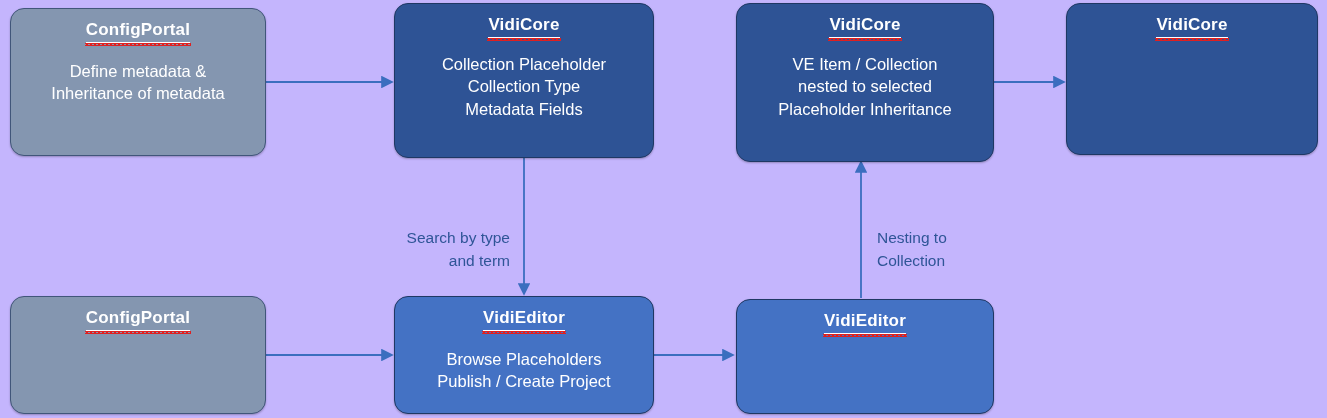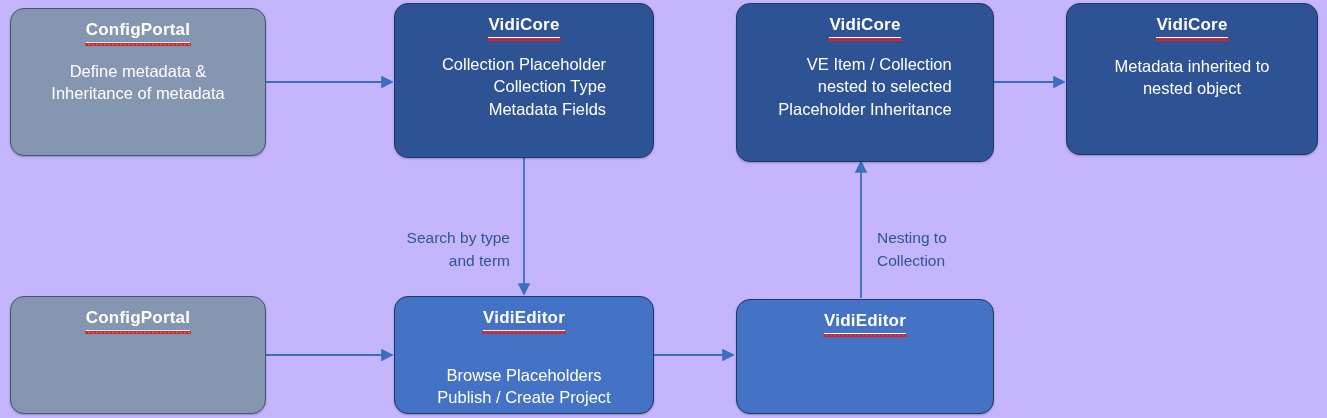--- a/index.html
+++ b/index.html
@@ -28,21 +28,21 @@
     flex-direction: column;
     align-items: center;
     justify-content: flex-start;
     color: #ffffff;
     text-align: center;
     padding-top: 12px;
     box-shadow: 0 1px 2px rgba(0,0,0,0.25);
   }
   .node.gray   { background: #8496b0; border-color: #41567a; }
   .node.navy   { background: #2e5395; border-color: #1f3864; }
-  .node.blue   { background: #4472c4; border-color: #1f3864; gap: 16px; }
+  .node.blue   { background: #4472c4; border-color: #1f3864; }
 
   .node-title {
     font-size: 17px;
     font-weight: bold;
     letter-spacing: 0.2px;
     line-height: 1.1;
     position: relative;
     display: inline-block;
     padding-bottom: 2px;
     border-bottom: 2px solid #ffffff;
@@ -63,21 +63,21 @@
   }
 
   .node-body {
     margin-top: 16px;
     font-size: 16.5px;
     line-height: 1.38;
     font-weight: normal;
     white-space: pre-line;
     padding: 0 8px;
   }
-  .node-body.tight { margin-top: 14px; text-align: right; }
+  .node-body.tight { margin-top: 14px; }
 
   
   .edge-label {
     position: absolute;
     color: #2f5597;
     font-size: 15.5px;
     line-height: 1.45;
     white-space: pre-line;
   }
   .edge-label.right-align { text-align: right; }
@@ -144,22 +144,20 @@
 
   <div class="node navy" style="left:736px; top:3px; width:258px; height:159px;">
     <span class="node-title">VidiCore</span>
     <span class="node-body tight">VE Item / Collection
 nested to selected
 Placeholder Inheritance</span>
   </div>
 
   <div class="node navy" style="left:1066px; top:3px; width:252px; height:152px;">
     <span class="node-title">VidiCore</span>
-    <span class="node-body">Metadata inherited to
-nested object</span>
   </div>
 
   <div class="edge-label right-align" style="left:374px; top:205px; width:136px;">
     <span>Search by type
 and term</span>
   </div>
 
   <div class="edge-label left-align" style="left:877px; top:205px; width:150px;">
     <span>Nesting to
 Collection</span>

